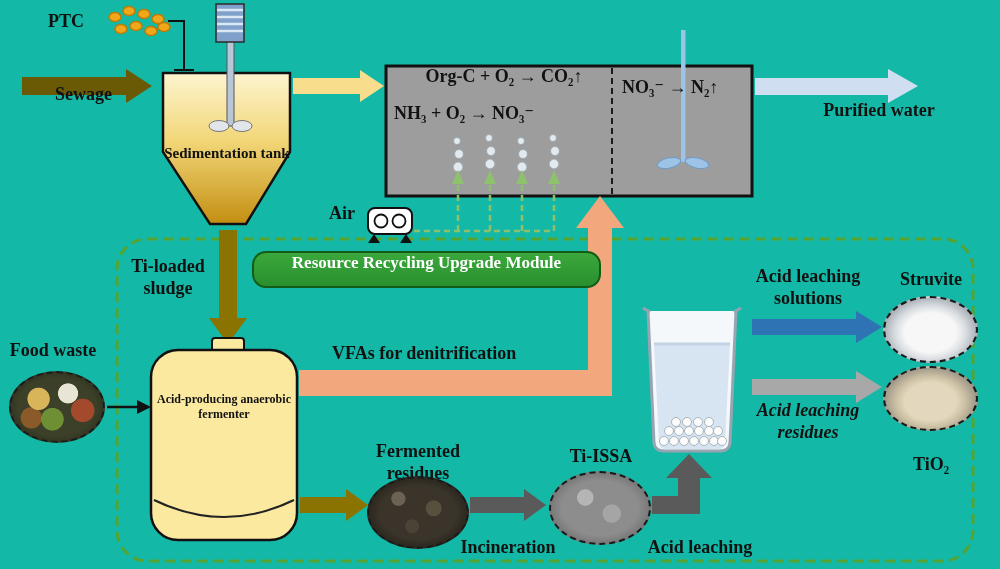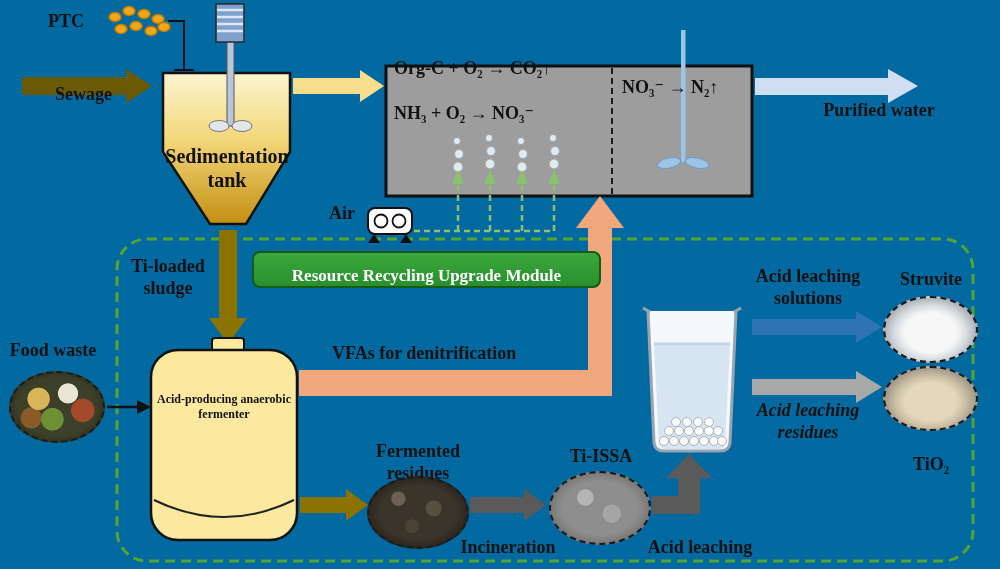--- a/index.html
+++ b/index.html
@@ -1,26 +1,26 @@
 <!DOCTYPE html>
 <html><head>
 <meta charset="utf-8">
 <style>
   * { margin:0; padding:0; box-sizing:border-box; }
   html,body { background:#ffffff; }
   body { font-family:"Liberation Serif","DejaVu Serif","DejaVu Sans",serif; }
-  .stage { position:relative; width:1000px; height:569px; background:#0369a1; overflow:hidden; }
+  .stage { position:relative; width:1000px; height:569px; background:#14b8a6; overflow:hidden; }
   svg.layer { position:absolute; left:0; top:0; }
   .lbl { position:absolute; font-weight:bold; color:#111; line-height:1.22; font-size:18px; white-space:normal; }
   .c { text-align:center; }
   .module-box {
     position:absolute; left:252px; top:251px; width:349px; height:37px;
     background:linear-gradient(#3aa83c,#2a8f2e);
-    border:2px solid #135c17; border-radius:8px;
-    display:flex; align-items:flex-end; justify-content:center;
+    border:2px solid #135c17; border-radius:14px;
+    display:flex; align-items:flex-start; justify-content:center;
     color:#ffffff; font-weight:bold; font-size:17px;
   }
   .photo { position:absolute; border:2.5px dashed #1a1a1a; border-radius:50%; }
   .photo.food {
     background:
      radial-gradient(circle at 30% 38%, #d9b55a 0 14%, rgba(0,0,0,0) 15%),
      radial-gradient(circle at 62% 30%, #e9e5d4 0 13%, rgba(0,0,0,0) 14%),
      radial-gradient(circle at 78% 55%, #a34a2c 0 14%, rgba(0,0,0,0) 15%),
      radial-gradient(circle at 45% 68%, #6f8f34 0 16%, rgba(0,0,0,0) 17%),
      radial-gradient(circle at 22% 66%, #8a5a28 0 12%, rgba(0,0,0,0) 13%),
@@ -198,24 +198,24 @@
 
     <polygon points="752,319 856,319 856,311 882,327 856,343 856,335 752,335" fill="#2e74b5"></polygon>
 
     <polygon points="752,379 856,379 856,371 882,387 856,403 856,395 752,395" fill="#a8a8a8"></polygon>
   </svg>
 
   <div class="lbl" style="left:48px; top:11px; width:50px;">PTC</div>
 
   <div class="lbl c" style="left:36px; top:84px; width:95px;">Sewage</div>
 
-  <div class="lbl c" style="left:164px; top:144px; width:126px; font-size:20px;">Sedimentation tank</div>
-
-
-  <div class="lbl" style="left:394px; top:58px; width:220px;">Org-C + O₂ → CO₂↑</div>
+  <div class="lbl c" style="left:164px; top:144px; width:126px; font-size:15px;">Sedimentation tank</div>
+
+
+  <div class="lbl" style="left:394px; top:66px; width:220px;text-align:center;">Org-C + O₂ → CO₂↑</div>
   <div class="lbl" style="left:394px; top:103px; width:220px;">NH₃ + O₂ → NO₃⁻</div>
   <div class="lbl" style="left:622px; top:77px; width:130px;">NO₃⁻ → N₂↑</div>
 
   <div class="lbl" style="left:329px; top:203px; width:42px;">Air</div>
 
   <div class="lbl c" style="left:752px; top:100px; width:160px;margin-left:47px;">Purified water</div>
 
   <div class="module-box">
     <span>Resource Recycling Upgrade Module</span>
   </div>

